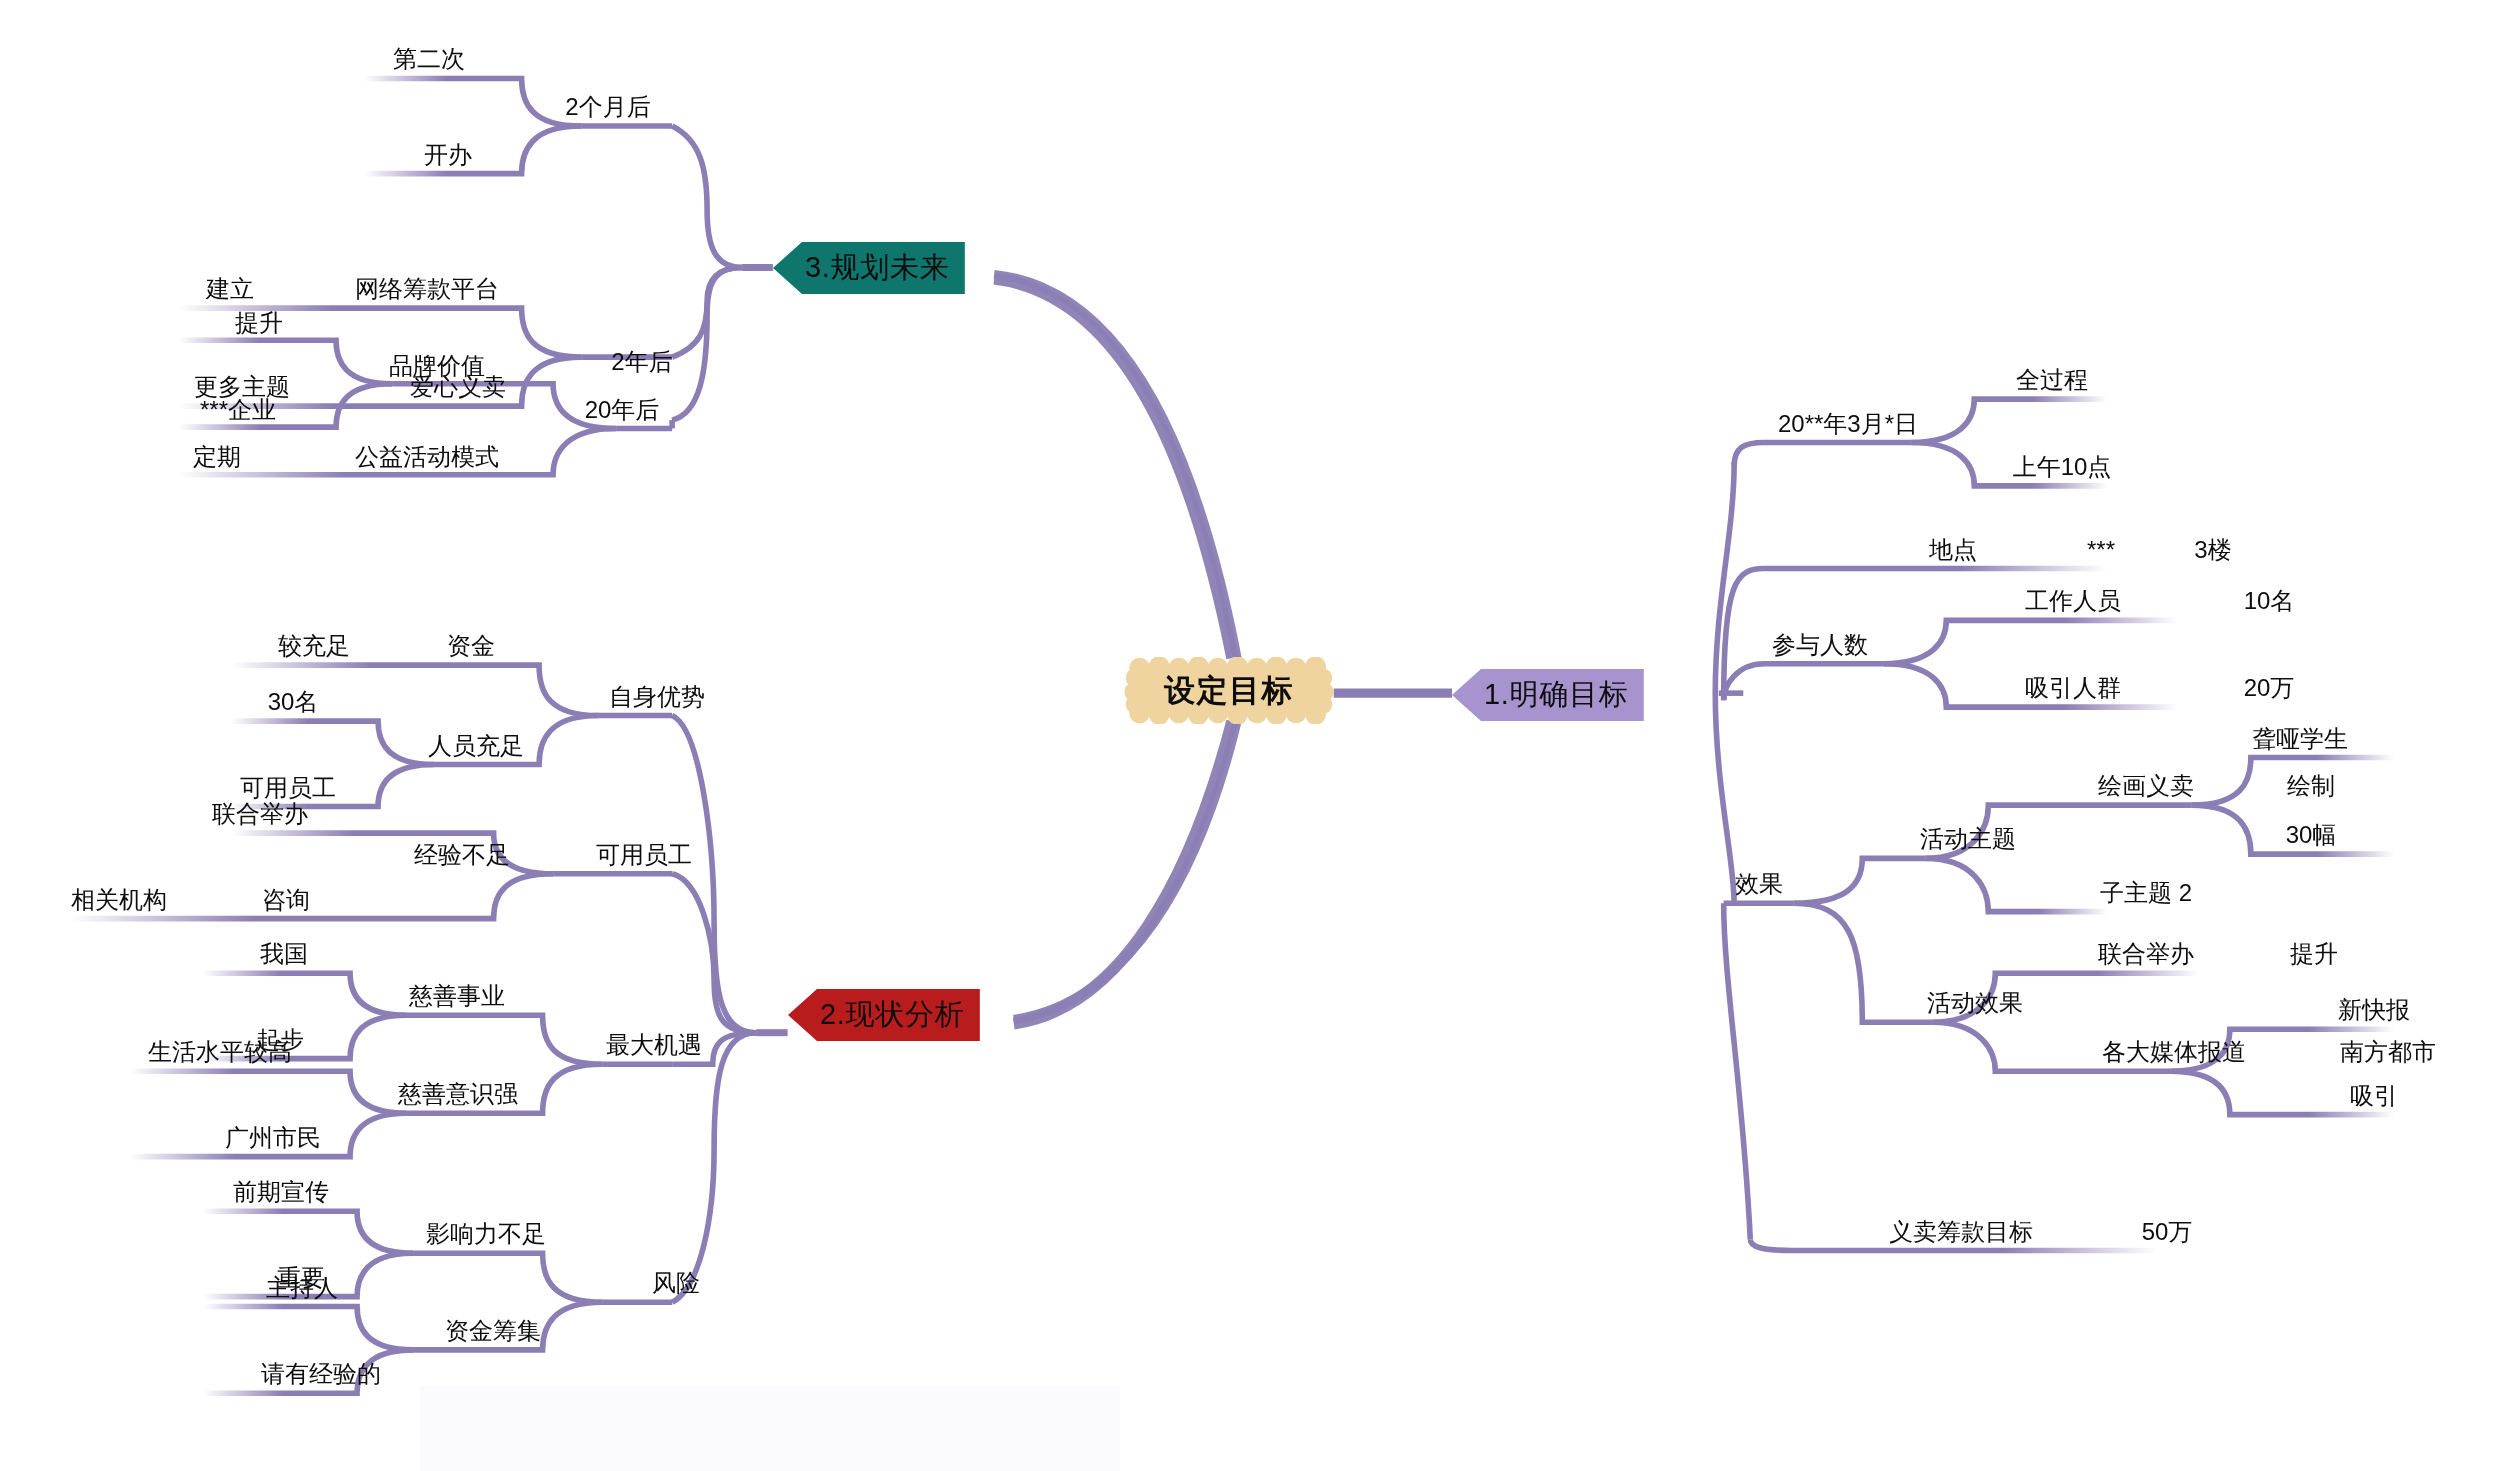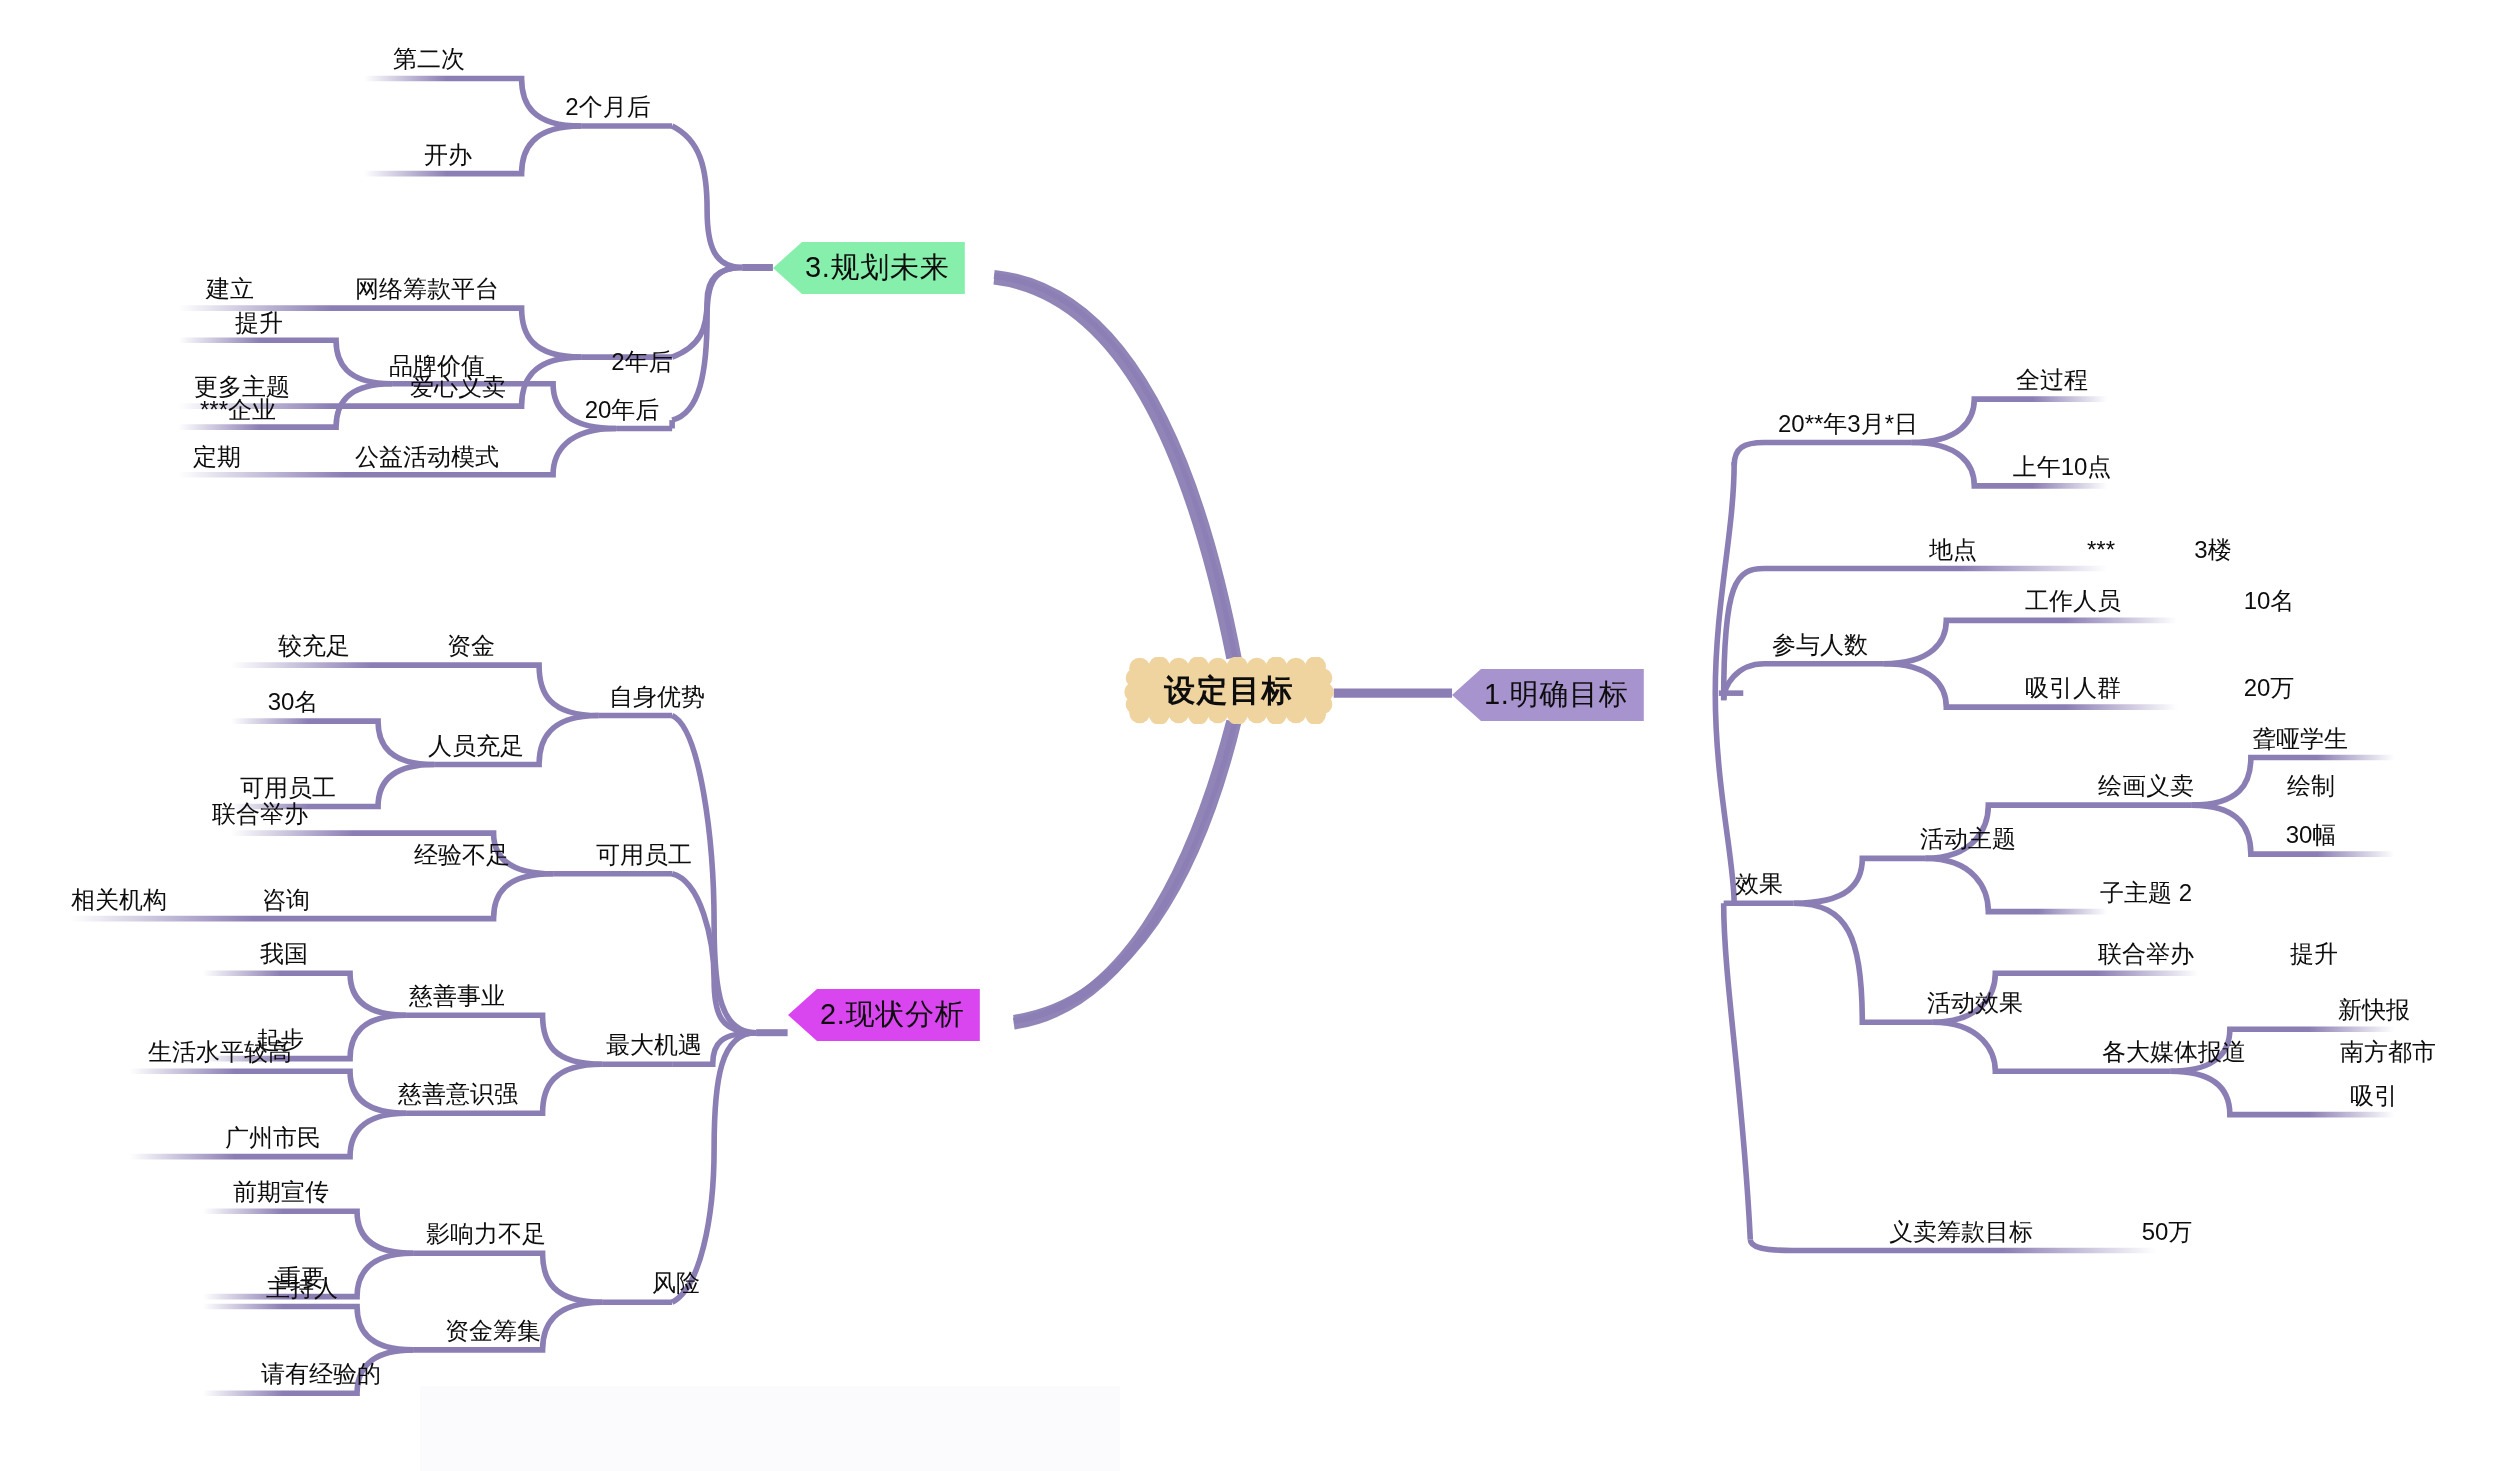--- a/index.html
+++ b/index.html
@@ -14,23 +14,23 @@
   #centerNode .sc-txt{position:absolute;left:0;top:0;width:210px;height:67px;
     display:flex;align-items:center;justify-content:center;
     font-size:31px;color:#0d0d0d;letter-spacing:1.4px;}
   .chev{position:absolute;display:flex;align-items:center;}
   .chev .chev-shape{position:relative;height:52px;display:flex;align-items:center;
     padding-left:32px;padding-right:15.4px;}
   .chev .chev-txt{font-size:29px;color:#0d0d0d;letter-spacing:0.7px;}
   #chev1{left:1452px;top:669px;}
   #chev1 .chev-shape{background:#A793CE;clip-path:polygon(0 50%,29px 0,100% 0,100% 100%,29px 100%);}
   #chev2{left:788px;top:989px;}
-  #chev2 .chev-shape{background:#d946ef;clip-path:polygon(0 50%,29px 0,100% 0,100% 100%,29px 100%);}
+  #chev2 .chev-shape{background:#b91c1c;clip-path:polygon(0 50%,29px 0,100% 0,100% 100%,29px 100%);}
   #chev3{left:773px;top:242px;}
-  #chev3 .chev-shape{background:#86efac;clip-path:polygon(0 50%,29px 0,100% 0,100% 100%,29px 100%);}
+  #chev3 .chev-shape{background:#0f766e;clip-path:polygon(0 50%,29px 0,100% 0,100% 100%,29px 100%);}
   .tintpatch{position:absolute;background:#FBFAFC;}
 </style>
 </head>
 <body>
 
 <div id="stage">
 
   <div class="tintpatch" style="left:420px;top:1386px;width:700px;height:85px;"></div>
 
   <svg id="wires" viewBox="0 0 3588 2101" xmlns="http://www.w3.org/2000/svg">

